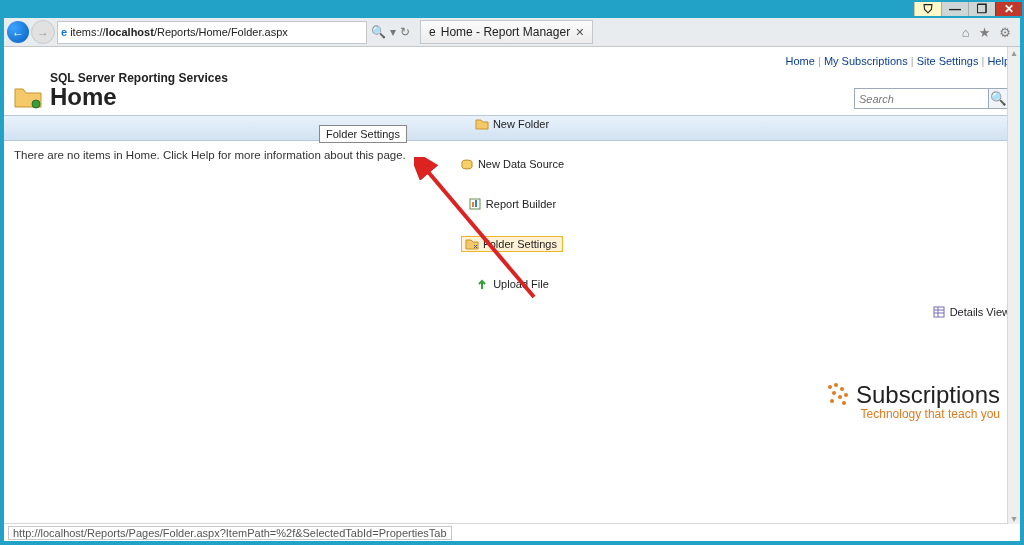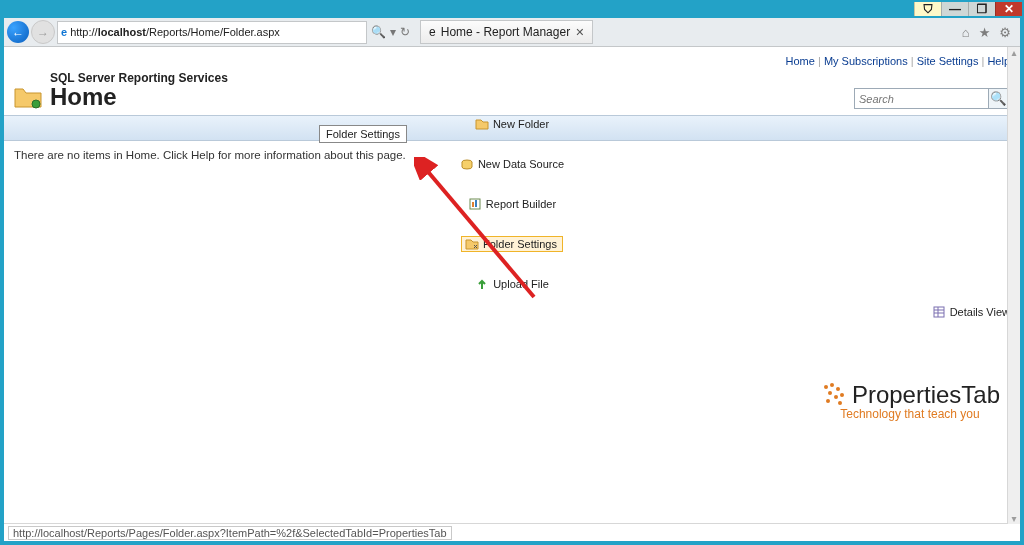--- a/index.html
+++ b/index.html
@@ -232,21 +232,21 @@
 
   
   .watermark {
     position:absolute;
     right:20px; bottom:120px;
   }
   .watermark .wm-title {
     font-size:24px; color:#222;
   }
   .watermark .wm-sub {
-    color:#e07b22; font-size:12px; text-align:center; margin-top:-2px;
+    color:#e07b22; font-size:12px; text-align:right; margin-top:-2px;
   }
 
   
   .status-bar {
     position:absolute;
     left:0; right:12px; bottom:0;
     height:17px;
     background:#fff;
     border-top:1px solid #d7d7d7;
     display:flex; align-items:center;
@@ -296,21 +296,21 @@
           <span class="arrow">←</span>
         </div>
       <div class="nav-btn nav-fwd">
           <span class="arrow">→</span>
         </div>
 
       <div class="addr">
         <div class="addr-box">
           <span class="ie-e">e</span>
           <span class="addr-input">
-            <span>http://</span><b>localhost</b><span>/Reports/Home/Folder.aspx</span>
+            <span>items://</span><b>localhost</b><span>/Reports/Home/Folder.aspx</span>
           </span>
         </div>
       </div>
 
       <div class="refresh-zone">
         <span class="search-icon">🔍</span>
         <span>▾</span>
         <span>↻</span>
       </div>
 
@@ -439,21 +439,21 @@
           <svg width="28" height="28">
             <circle cx="6" cy="6" r="2" fill="#e07b22"></circle>
               <circle cx="12" cy="4" r="2" fill="#e07b22"></circle>
             <circle cx="18" cy="8" r="2" fill="#e07b22"></circle>
               <circle cx="10" cy="12" r="2" fill="#e07b22"></circle>
             <circle cx="16" cy="16" r="2" fill="#e07b22"></circle>
               <circle cx="22" cy="14" r="2" fill="#e07b22"></circle>
             <circle cx="8" cy="20" r="2" fill="#e07b22"></circle>
               <circle cx="20" cy="22" r="2" fill="#e07b22"></circle>
           </svg>
-          <span class="wm-title">PropertiesTab</span>
+          <span class="wm-title">Subscriptions</span>
         </div>
         <div class="wm-sub">Technology that teach you</div>
       </div>
 
       <div class="vscroll">
         <span>▴</span>
         <span>▾</span>
       </div>
 
       <div class="status-bar">

